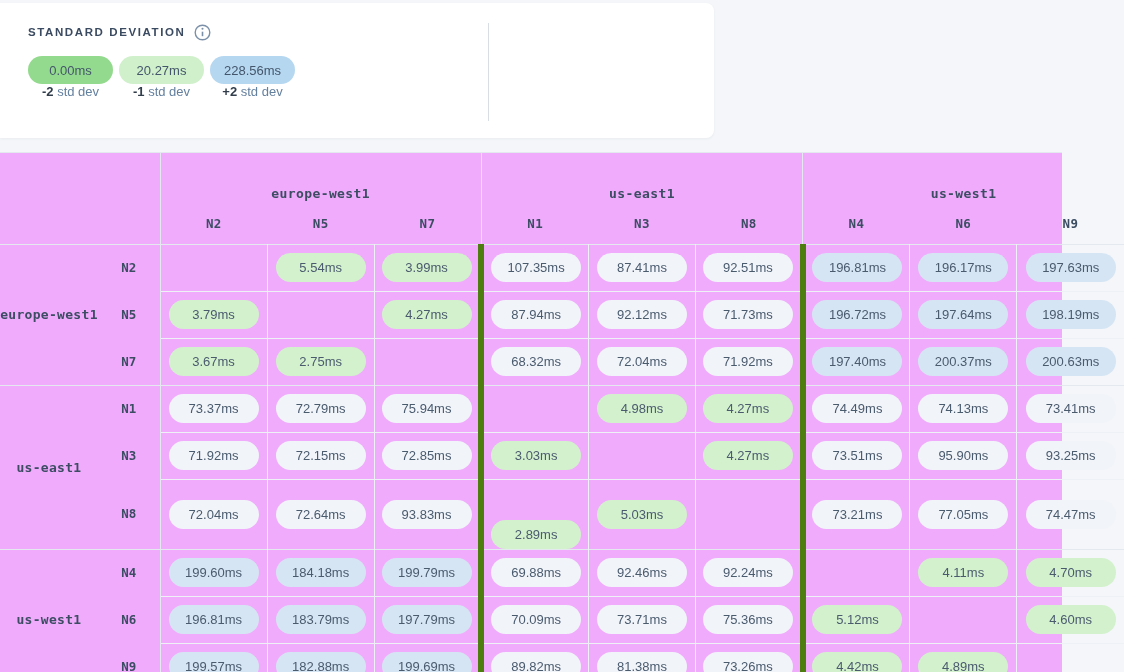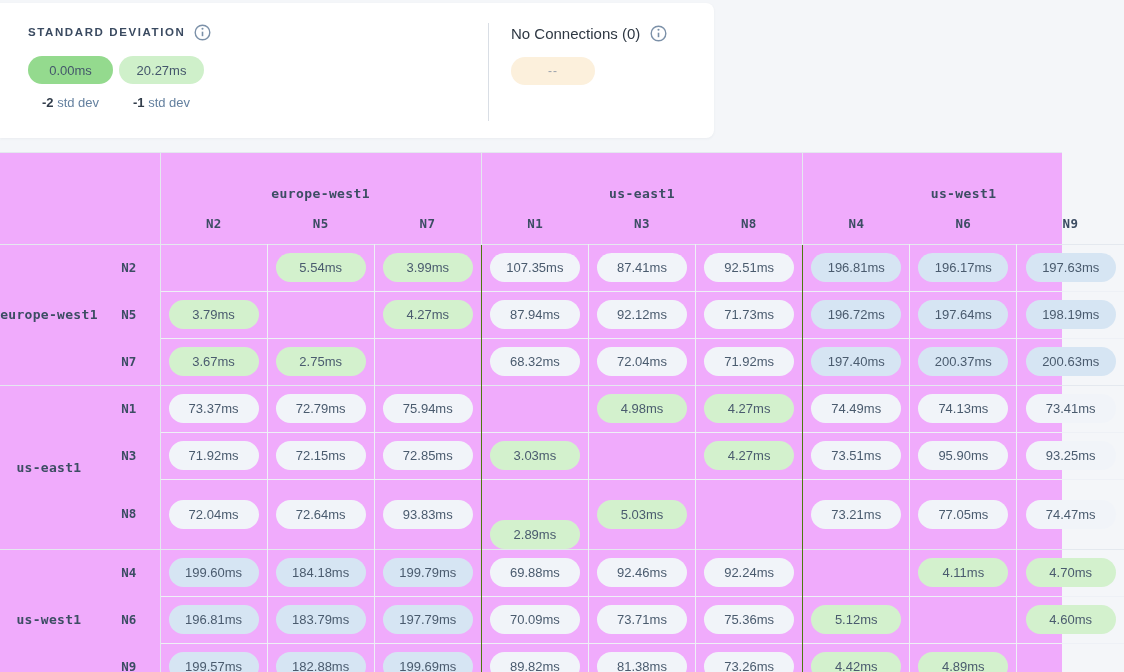--- a/index.html
+++ b/index.html
@@ -10,21 +10,21 @@
   .top-card { position:absolute; left:0; top:3px; width:714px; height:135px;
     background:#ffffff; border-radius:0 8px 8px 0;
     box-shadow:0 1px 3px rgba(40,50,70,.05); }
   .std-section { position:absolute; left:28px; top:20px; }
   .std-title-row { display:flex; align-items:center; gap:9px; height:18px; }
   .std-title { font-size:11.5px; font-weight:bold; letter-spacing:1.6px;
     color:#3a4a60; }
   .icon-info { display:inline-flex; cursor:pointer; }
   .legend-row { display:flex; gap:6px; margin-top:15px; }
   .legend-col { display:flex; flex-direction:column; align-items:center;
-    gap:11px; width:85px;text-align:right; }
+    width:85px;text-align:right; }
   .chip { height:28px; border-radius:14px; display:flex; align-items:center;
     justify-content:center; font-size:13px; color:#44566b; width:100%; }
   .legend-label { font-size:13px; white-space:nowrap; }
   .legend-label b { color:#323d4b; font-weight:bold; }
   .legend-label span { color:#64809f; }
   .vdivider { position:absolute; left:488px; top:20px; width:1px; height:98px;
     background:#d9dee5; }
   .noconn-section { position:absolute; left:511px; top:22px; }
   .noconn-title-row { display:flex; align-items:center; gap:10px; }
   .noconn-title { font-size:15px; color:#2e3843; }
@@ -45,21 +45,21 @@
   thead tr.node-row th { height:41px; }
   .hdr { font-family:"DejaVu Sans Mono", monospace; font-weight:bold;
     color:#3c4d63; }
   .region-name { font-size:13px; letter-spacing:.4px; }
   .node-name { font-size:12.5px; letter-spacing:.4px; }
   th.corner { border-right:1px solid #e4e9ef; }
   .ge { border-right:1px solid #e4e9ef; }   
   .ge-last { border-right:none; }
   tbody.group { border-top:1px solid #e4e9ef; }
   tbody.group td { height:47px; border-right:1px solid #eef1f6; }
-  tbody.group td.ge { border-right:1px solid #4d7c0f; }
+  tbody.group td.ge { border-right:6px solid #4d7c0f; }
   tbody.group td.ge-last { border-right:none; }
   tbody.group tr + tr td { border-top:1px solid #eef1f6; }
   th.region-label { font-size:13px; letter-spacing:.3px; }
   th.node-label { text-align:right; padding-right:17px; font-size:12.5px;
     border-right:1px solid #e4e9ef; }
   .cell-chip { display:inline-block; min-width:90px; padding:7px 12px;
     border-radius:15px; font-size:13px; color:#4a5b6e; cursor:pointer; }
 </style>
 </head>
 <body>
@@ -79,38 +79,29 @@
     </div>
     <div class="legend-row" id="legend-row">
         <div class="legend-col">
           <div class="chip" style="background: rgb(148, 218, 142);">0.00ms</div>
           <div class="legend-label"><b>-2</b><span>&nbsp;std dev</span></div>
         </div>
         <div class="legend-col">
           <div class="chip" style="background: rgb(207, 240, 202);">20.27ms</div>
           <div class="legend-label"><b>-1</b><span>&nbsp;std dev</span></div>
         </div>
+        <div class="legend-col">
+          <div class="chip" style="background: rgb(181, 215, 240);">228.56ms</div>
+          <div class="legend-label"><b>+2</b><span>&nbsp;std dev</span></div>
+        </div>
       </div>
   </div>
 
   <div class="vdivider"></div>
 
-  <div class="noconn-section">
-    <div class="noconn-title-row">
-      <span class="noconn-title">No Connections (0)</span>
-      <span class="icon-info">
-        <svg width="17" height="17" viewBox="0 0 17 17">
-          <circle cx="8.5" cy="8.5" r="7.3" fill="none" stroke="#7b90a8" stroke-width="1.4"></circle>
-          <line x1="8.5" y1="7.7" x2="8.5" y2="12.2" stroke="#7b90a8" stroke-width="1.6"></line>
-          <circle cx="8.5" cy="4.8" r="1.05" fill="#7b90a8"></circle>
-        </svg>
-      </span>
-    </div>
-    <div class="noconn-chip" id="noconn-chip" style="background: rgb(252, 240, 220);">--</div>
-  </div>
 </div>
 
 <div class="matrix-wrap">
   <table class="matrix" id="matrix-table">
     <colgroup>
       <col style="width:98px">
         <col style="width:62px">
       <col>
         <col>
         <col>

